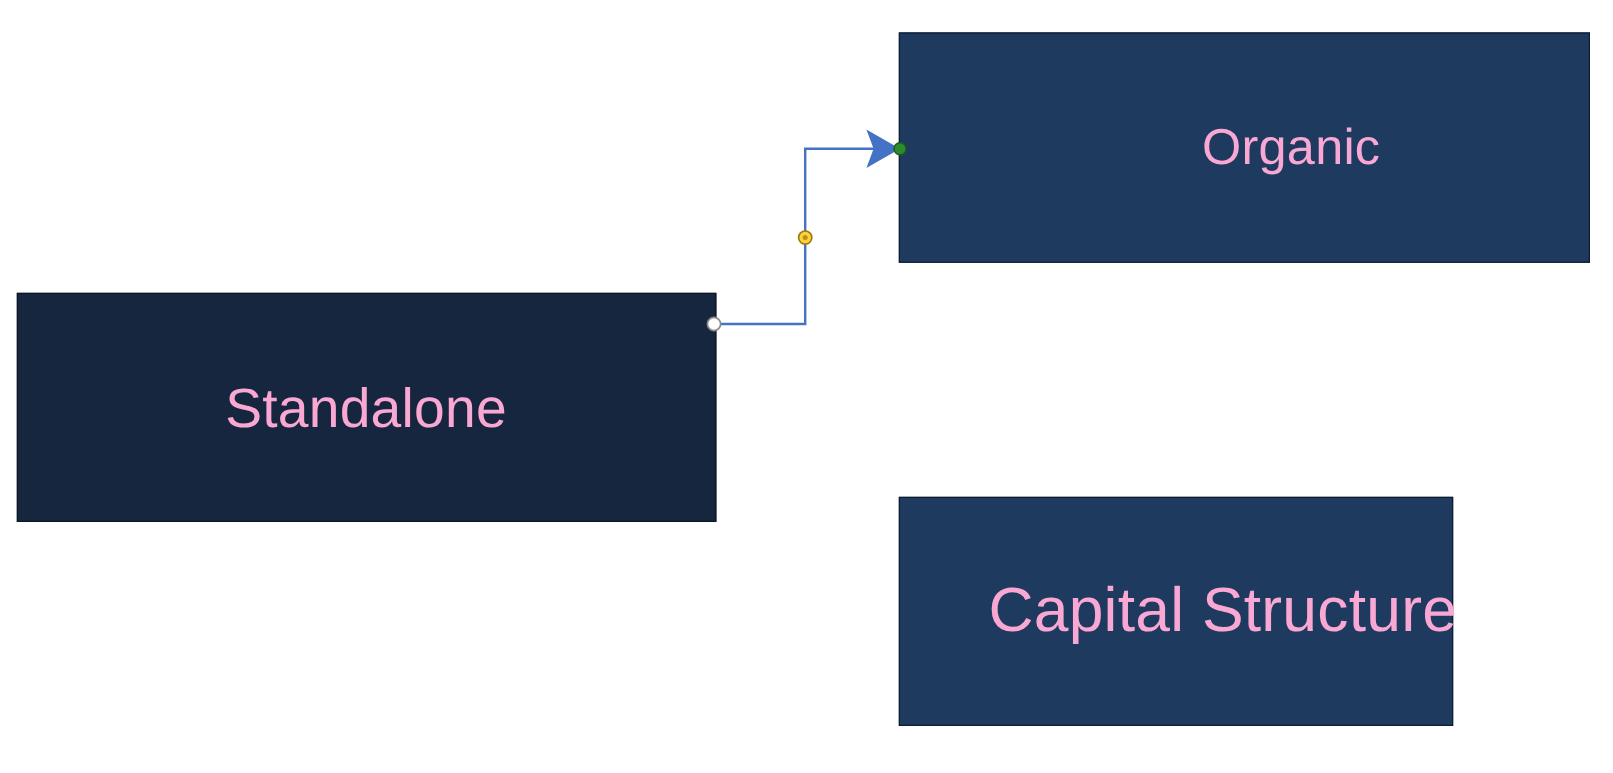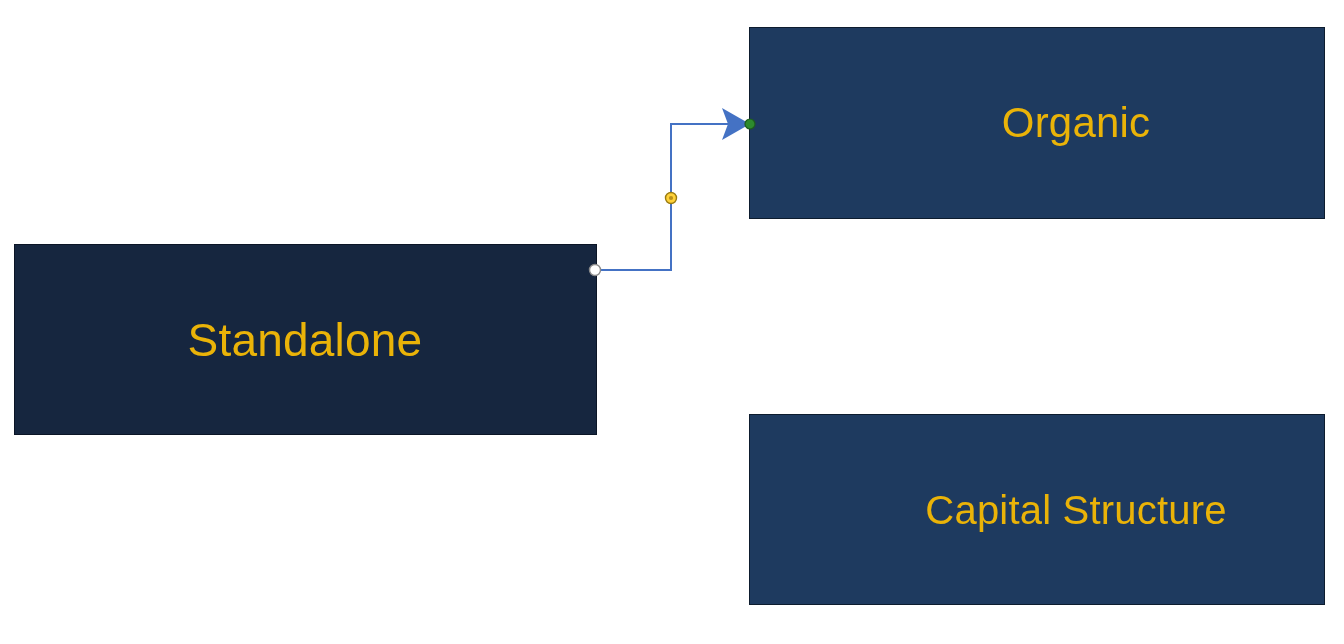--- a/index.html
+++ b/index.html
@@ -15,21 +15,21 @@
     background: #ffffff;
     overflow: hidden;
     font-family: "Liberation Sans", sans-serif;
   }
   .node {
     position: absolute;
     box-sizing: border-box;
     display: flex;
     align-items: center;
     justify-content: center;
-    color: #eab308;
+    color: #f9a8d4;
     font-weight: 400;
     letter-spacing: 0.2px;
     -webkit-font-smoothing: antialiased;
   }
   .node-label {
     display: block;
     text-align: center;
     line-height: 1.1;
     white-space: nowrap;
   }
@@ -50,25 +50,25 @@
     width: 576px;
     height: 192px;
     background: #1e3a5f;
     border: 1.5px solid #0d1c2e;
     font-size: 42px;
   }
   #node-organic .node-label { transform: translate(39px, 0px); }
   #node-capital-structure {
     left: 749px;
     top: 414px;
-    width: 576px;
+    width: 462px;
     height: 191px;
     background: #1e3a5f;
     border: 1.5px solid #0d1c2e;
-    font-size: 40px;
+    font-size: 52px;
   }
   #node-capital-structure .node-label { transform: translate(39px, 0px); }
 
   #connector-layer {
     position: absolute;
     left: 0;
     top: 0;
     width: 1344px;
     height: 644px;
     pointer-events: none;

